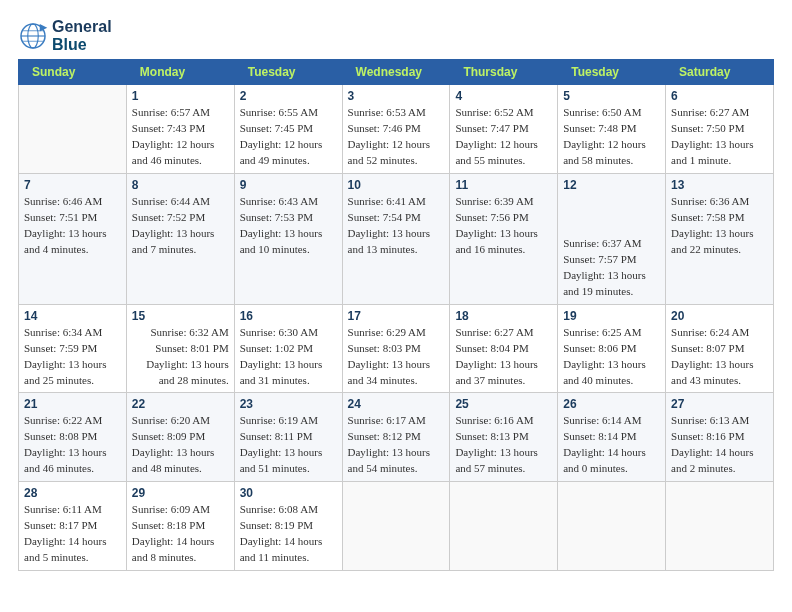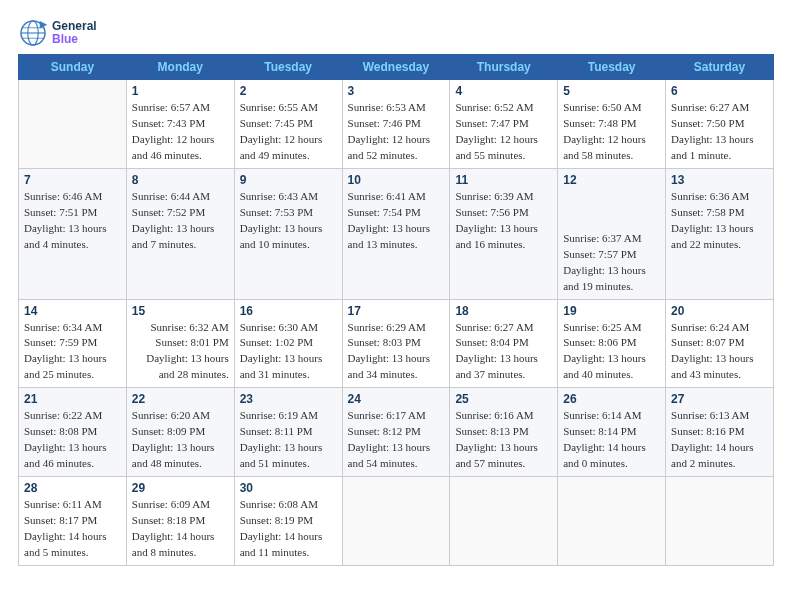--- a/index.html
+++ b/index.html
@@ -21,26 +21,26 @@
       justify-content: space-between;
       align-items: flex-start;
       margin-bottom: 6px;
     }
     .logo {
       display: flex;
       align-items: center;
       gap: 4px;
     }
     .logo-text {
-      font-size: 12px;
+      font-size: 16px;
       font-weight: bold;
       color: #1a3a5c;
       line-height: 1.1;
     }
-    .logo-text .blue { color: #8b5cf6; }
+    .logo-text .blue { color: #0c4a6e; }
     .logo-icon {
       width: 30px;
       height: 30px;
     }
     .title-block {
       text-align: right;
     }
     .month-title {
       font-size: 36px;
       font-weight: bold;
@@ -52,25 +52,25 @@
       color: #333;
       margin-top: 2px;
     }
     .calendar {
       width: 100%;
       border-collapse: collapse;
       border: 1px solid #ccc;
     }
     .calendar th {
       background: #2a5fa5;
-      color: #7dd3fc;
+      color: #bef264;
       font-size: 12px;
       font-weight: bold;
-      padding: 5px 0;
-      text-align: center;
+      padding: 5px 13px;
+      text-align: left;
       border: 1px solid #2a5fa5;
     }
     .calendar td {
       vertical-align: top;
       padding: 4px 5px 4px 5px;
       border: 1px solid #ccc;
       font-size: 9.5px;
       color: #333;
       width: calc(100% / 7);
       min-height: 72px;

